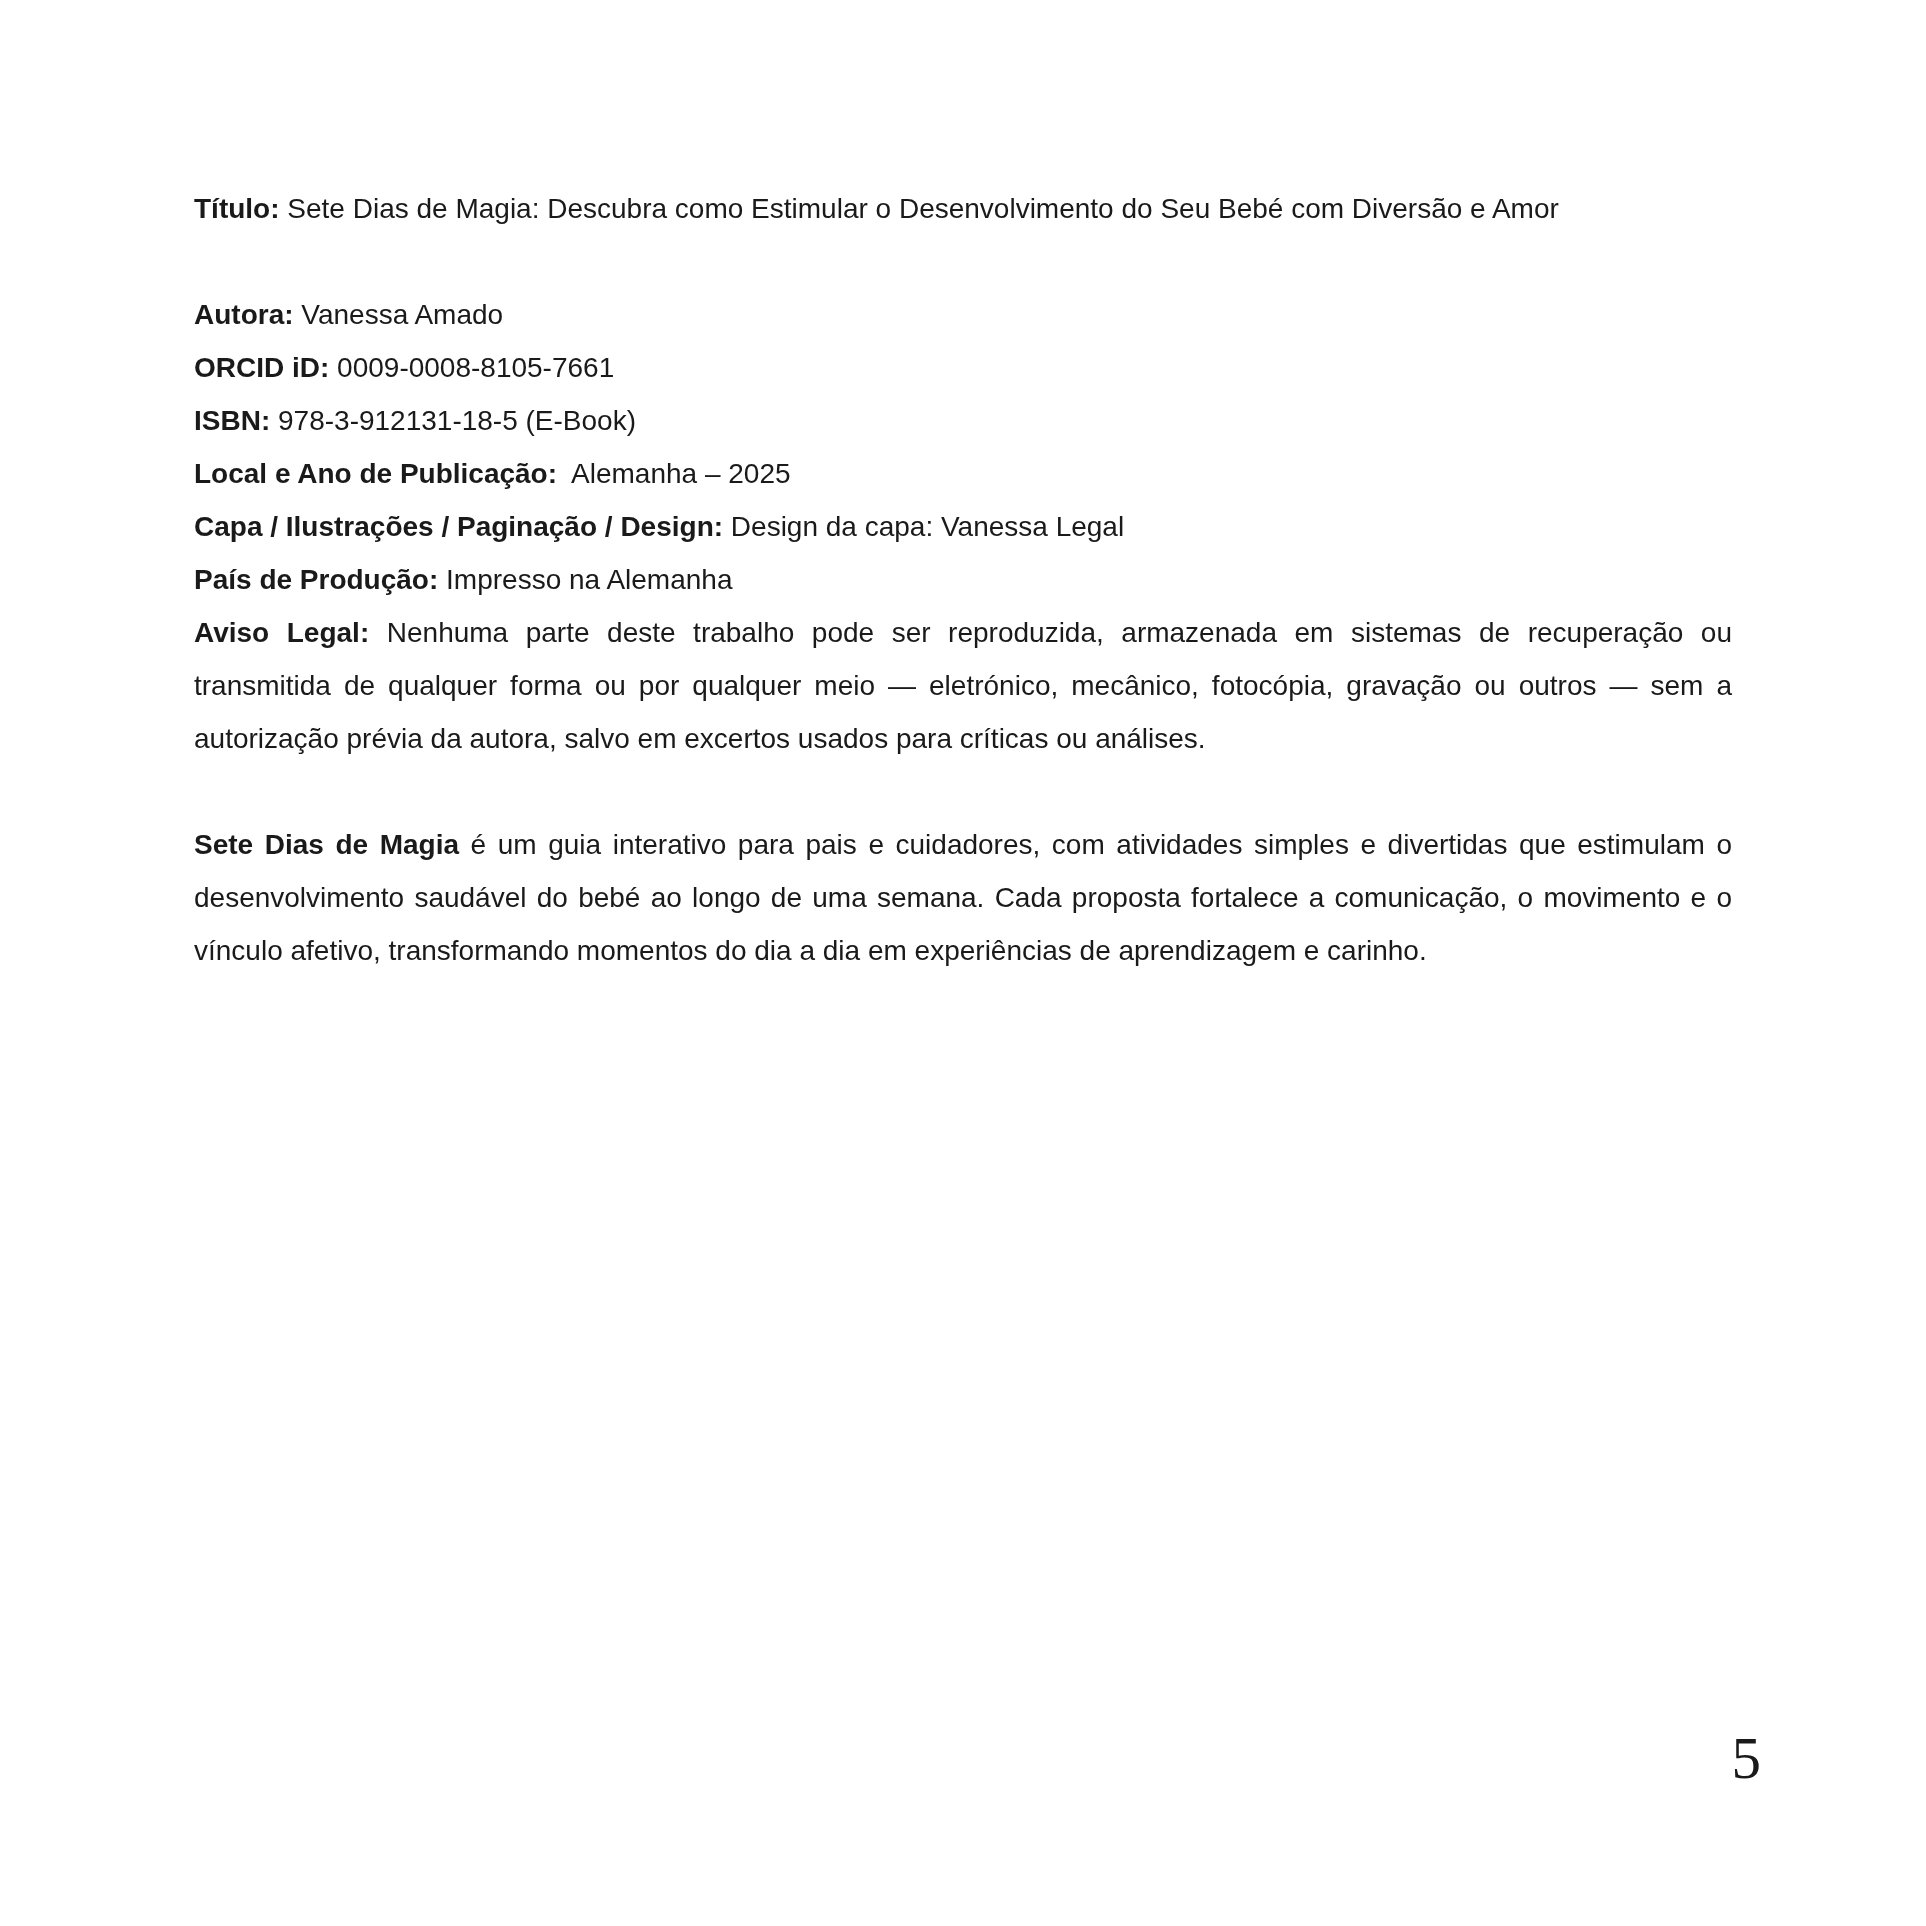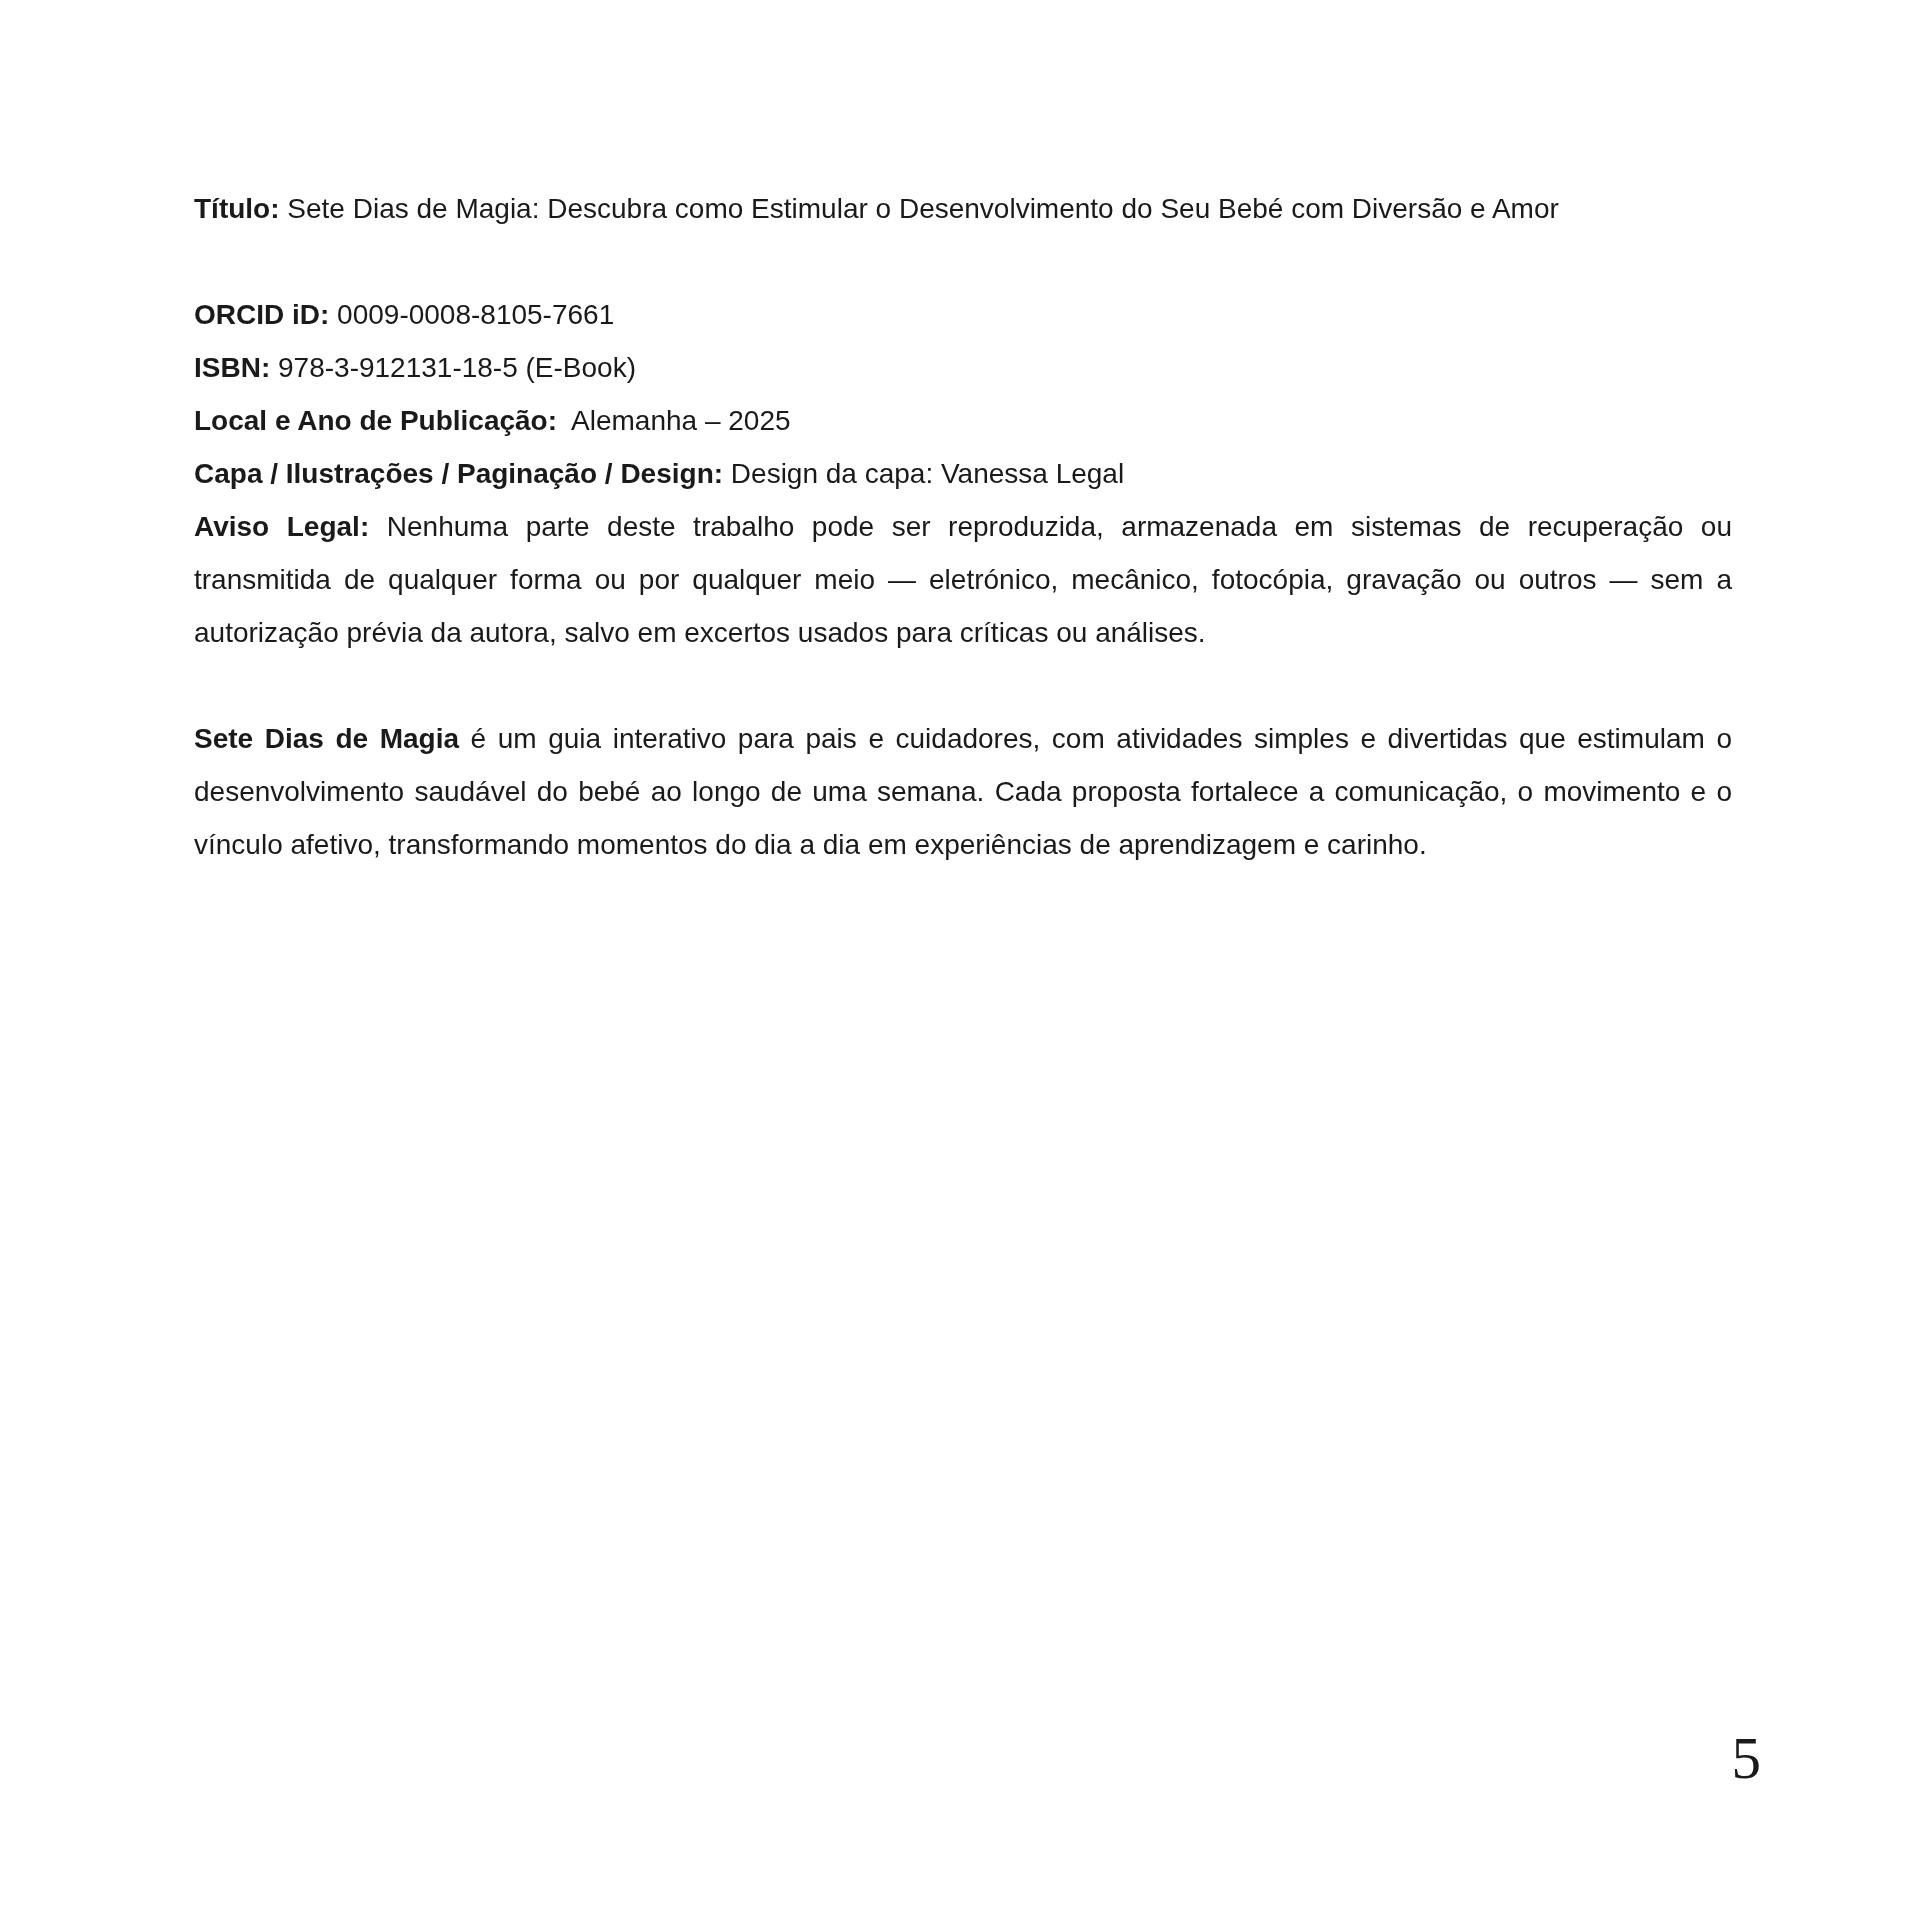--- a/index.html
+++ b/index.html
@@ -53,24 +53,26 @@
 </head>
 <body>
 
 <div class="content">
 
   <p class="para"><span class="label">Título:</span><span> Sete Dias de Magia: Descubra como Estimular o Desenvolvimento do Seu Bebé com Diversão e Amor</span></p>
 
   <div class="gap"></div>
 
   <div>
+    <div class="meta-row"><span class="label">Autora:</span><span class="value"> Vanessa Amado</span></div>
     <div class="meta-row"><span class="label">ORCID iD:</span><span class="value"> 0009-0008-8105-7661</span></div>
     <div class="meta-row"><span class="label">ISBN:</span><span class="value"> 978-3-912131-18-5 (E-Book)</span></div>
     <div class="meta-row"><span class="label">Local e Ano de Publicação:</span><span class="value">  Alemanha – 2025</span></div>
     <div class="meta-row"><span class="label">Capa / Ilustrações / Paginação / Design:</span><span class="value"> Design da capa: Vanessa Legal</span></div>
+    <div class="meta-row"><span class="label">País de Produção:</span><span class="value"> Impresso na Alemanha</span></div>
   </div>
 
   <p class="para"><span class="label">Aviso Legal:</span><span> Nenhuma parte deste trabalho pode ser reproduzida, armazenada em sistemas de recuperação ou transmitida de qualquer forma ou por qualquer meio — eletrónico, mecânico, fotocópia, gravação ou outros — sem a autorização prévia da autora, salvo em excertos usados para críticas ou análises.</span></p>
 
   <div class="gap"></div>
 
   <p class="para"><span class="label">Sete Dias de Magia</span><span> é um guia interativo para pais e cuidadores, com atividades simples e divertidas que estimulam o desenvolvimento saudável do bebé ao longo de uma semana. Cada proposta fortalece a comunicação, o movimento e o vínculo afetivo, transformando momentos do dia a dia em experiências de aprendizagem e carinho.</span></p>
 
 </div>
 

